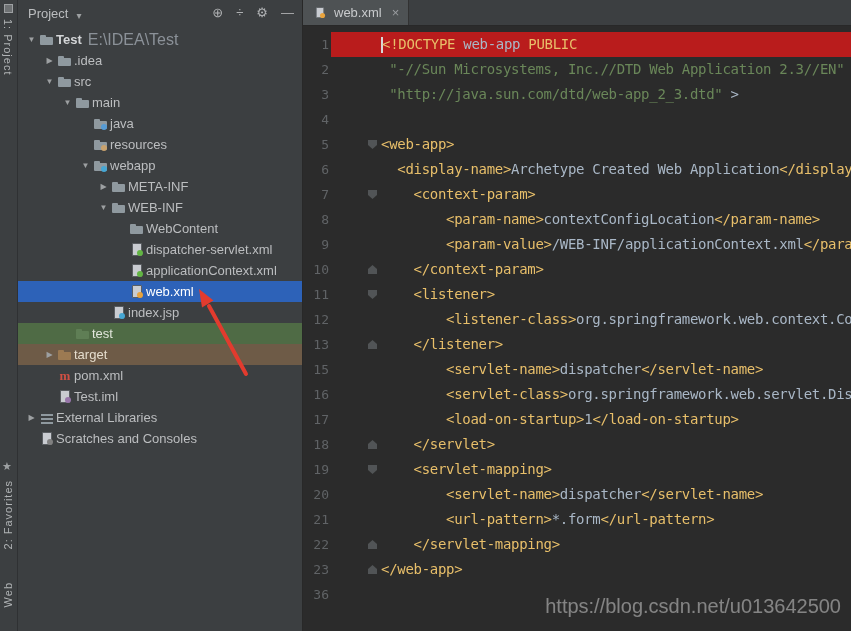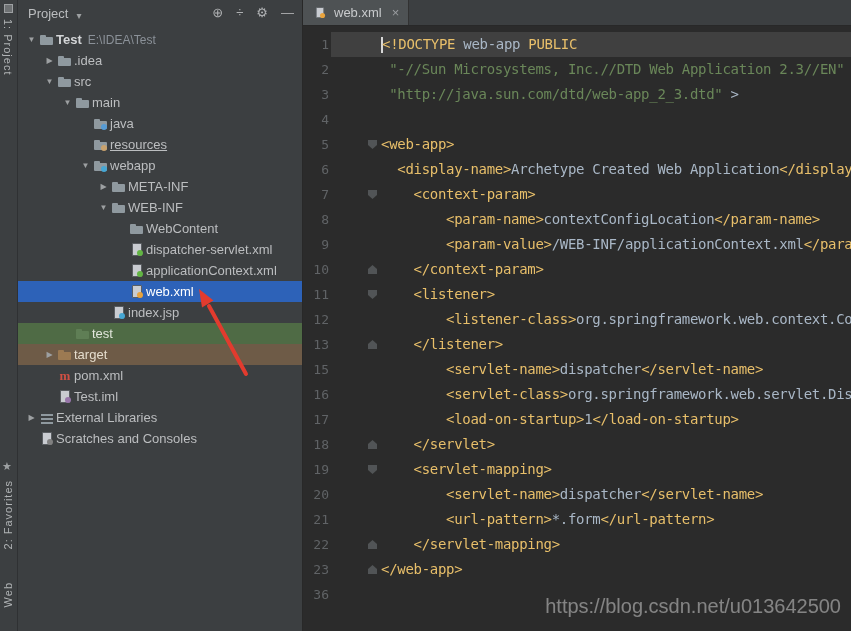--- a/index.html
+++ b/index.html
@@ -33,21 +33,21 @@
           padding-top:2px; }
   .row { height:21px; display:flex; align-items:center; font-size:13px; color:#bcbec0;
          white-space:nowrap; cursor:pointer; }
   .row.sel { background:#2d62b8; color:#ffffff; }
   .row.row-test { background:#4f6b45; color:#e2e6dc; }
   .row.row-target { background:#6e5b47; color:#e4dccd; }
   .chev { width:15px; flex:0 0 15px; font-size:8px; color:#9da0a2; text-align:center; }
   .lbl { margin-left:1px; }
   .lbl.bold { font-weight:bold; color:#d4d6d8; }
   .sel .lbl { color:#fff; }
-  .sfx { margin-left:6px; color:#8b9198; font-size:12px; }
+  .sfx { margin-left:6px; color:#8b9198; font-size:16px; }
 
   
   .t-icon { position:relative; width:16px; height:16px; flex:0 0 16px; display:inline-block; }
   .t-icon i { position:absolute; display:block; }
   .ftab { left:1px; top:3px; width:6px; height:3px; border-radius:1px 1px 0 0; }
   .fbody { left:1px; top:5px; width:13px; height:8px; border-radius:1px; }
   .fi { left:3px; top:1px; width:10px; height:13px; background:#c9ccd1; border-radius:1px;
         border:1px solid #5a5e62; }
   .fd { left:8px; top:8px; width:6px; height:6px; border-radius:50%; }
   .st { left:2px; width:12px; height:2px; background:#8f999f; }
@@ -63,21 +63,21 @@
   .tabic { transform:scale(0.85); }
   .fd-xml { background:#e8a33d; }
   .tab-close { color:#9a9da0; margin-left:4px; font-size:13px; cursor:pointer; }
 
   .codearea { padding-top:6px; }
   .code-line { display:flex; height:25px; line-height:25px;
                font-family:"DejaVu Sans Mono", monospace; font-size:14px; }
   .ln { width:28px; flex:0 0 28px; text-align:right; color:#606366; font-size:13px;
         padding-right:2px; }
   .rest { flex:1; display:flex; min-width:0; }
-  .rest.caretline { background:#404040; }
+  .rest.caretline { background:#b91c1c; }
   .mid { flex:0 0 34px; }
   .fold { flex:0 0 16px; position:relative; }
   .fm { position:absolute; left:3px; top:8px; width:9px; height:9px; background:#515456; }
   .fm.start { clip-path:polygon(0 0,100% 0,100% 55%,50% 100%,0 55%); }
   .fm.end { clip-path:polygon(50% 0,100% 45%,100% 100%,0 100%,0 45%); }
   .codetxt { flex:1; white-space:pre; overflow:hidden; letter-spacing:-0.3px; color:#a9b7c6; }
   .tk-tag { color:#e8bf6a; }
   .tk-text { color:#a9b7c6; }
   .tk-str { color:#6a8759; }
   .caret { display:inline-block; width:2px; height:16px; background:#d8d8d8;
@@ -149,21 +149,21 @@
       </div>
       <div class="row" style="padding-left: 60px;">
         <span class="chev"></span>
         <span class="t-icon">
           <i class="ftab" style="background: rgb(143, 153, 159);"></i>
           <i class="fbody" style="background: rgb(143, 153, 159);"></i>
           <i class="fd" style="background: rgb(86, 156, 214);"></i>
         </span>
         <span class="lbl">java</span>
       </div>
-      <div class="row" style="padding-left: 60px; text-decoration: underline;">
+      <div class="row" style="padding-left: 60px;">
         <span class="chev"></span>
         <span class="t-icon">
           <i class="ftab" style="background: rgb(143, 153, 159);"></i>
           <i class="fbody" style="background: rgb(143, 153, 159);"></i>
           <i class="fd" style="background: rgb(201, 162, 109);"></i>
         </span>
         <span class="lbl">resources</span>
       </div>
       <div class="row" style="padding-left: 60px;">
         <span class="chev">▼</span>

